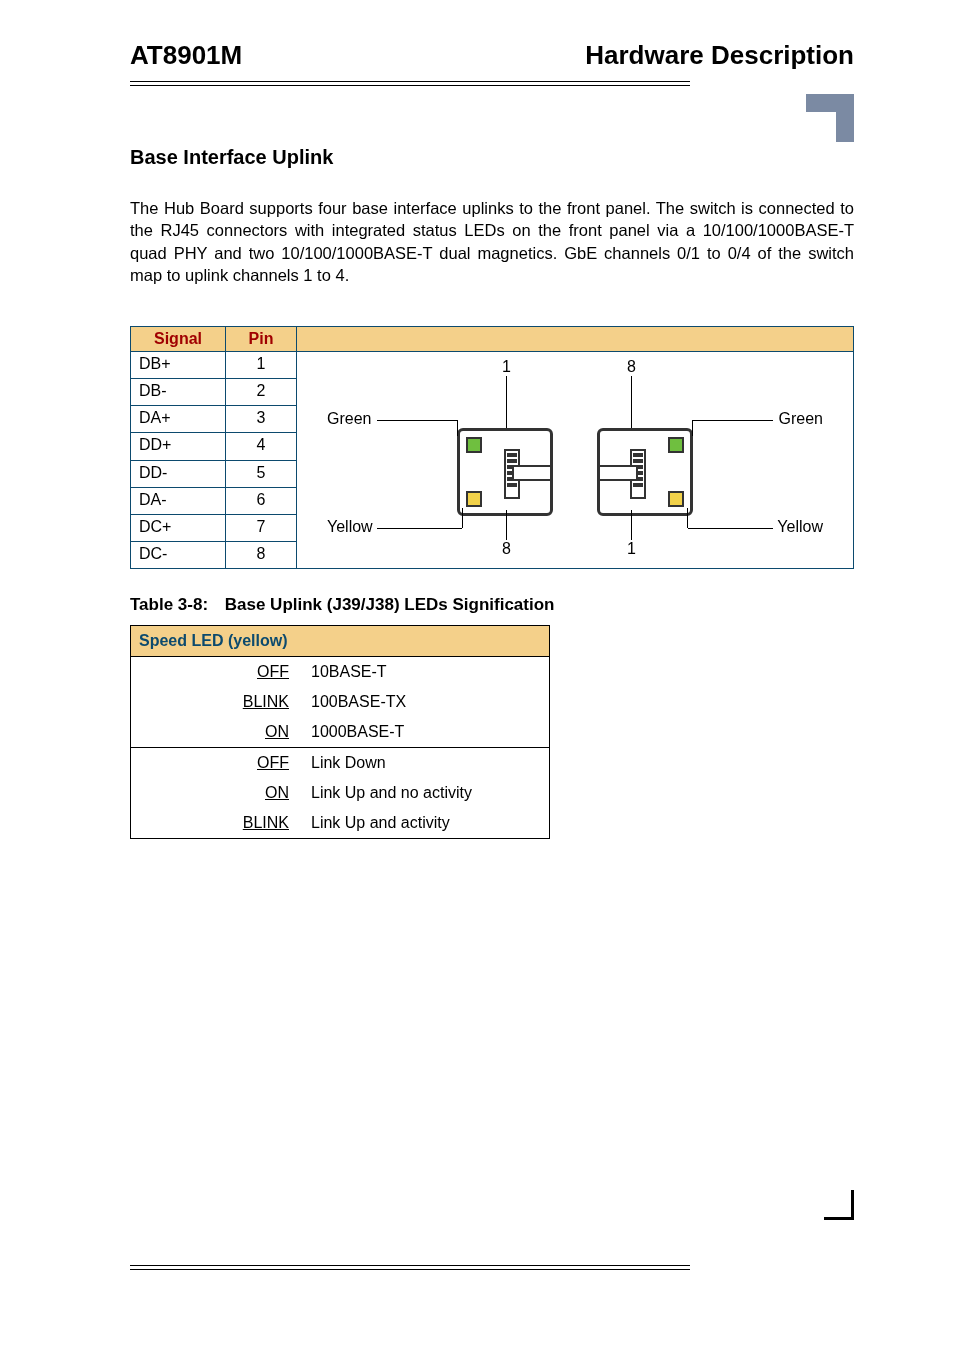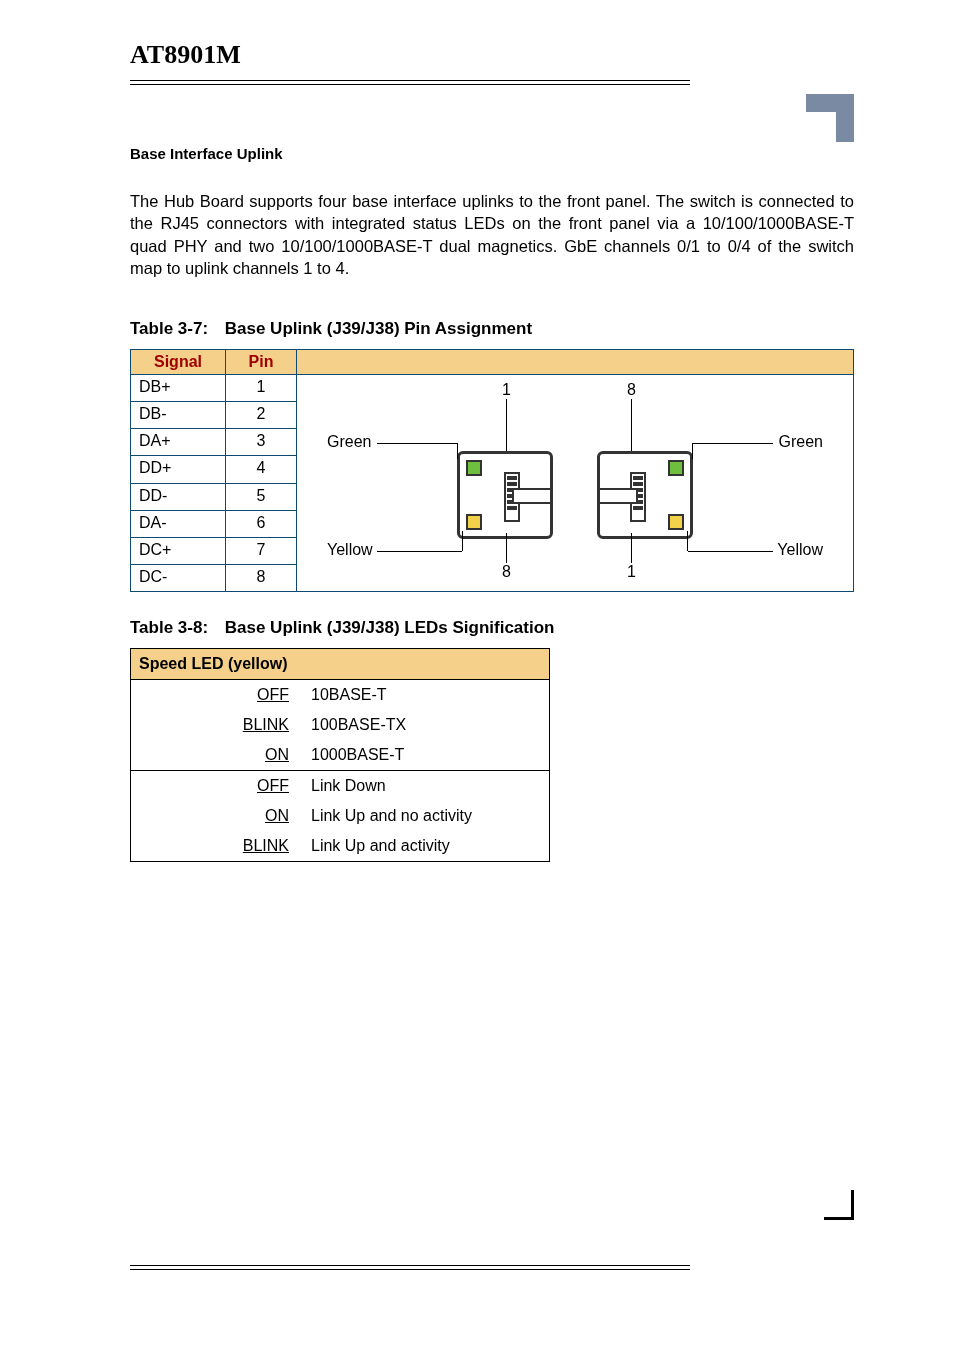--- a/index.html
+++ b/index.html
@@ -20,21 +20,20 @@
     padding: 40px 100px 60px 130px;
     position: relative;
   }
   .header {
     display: flex;
     justify-content: space-between;
     align-items: flex-end;
     font-weight: bold;
     font-size: 26px;
     padding-bottom: 6px;
-    font-family: Liberation Serif, serif;
   }
   .header-rule-wrap {
     margin-top: 4px;
     margin-bottom: 60px;
   }
   .header-rule1 {
     border-top: 1px solid #000;
     margin-bottom: 3px;
     width: 560px;
   }
@@ -56,21 +55,21 @@
     background: #7b8aa3;
   }
   .corner-glyph .v {
     position: absolute;
     top: 0; right: 0;
     width: 18px; height: 48px;
     background: #7b8aa3;
   }
   .section-heading {
     font-weight: bold;
-    font-size: 15px;
+    font-size: 20px;
     margin-bottom: 12px;
   }
   .para {
     font-size: 16.5px;
     line-height: 1.35;
     text-align: justify;
     margin-bottom: 40px;
     margin-top: 28px;
   }
   .table-caption {
@@ -160,21 +159,21 @@
   }
   
   .t38-wrap { margin-top: 26px; }
   .t38 {
     border-collapse: collapse;
     width: 420px;
   }
   .t38 th {
     border: 1px solid #000;
     background: #f4d08a;
-    color: #000000;
+    color: #0c4a6e;
     font-weight: bold;
     font-size: 16px;
     text-align: left;
     padding: 6px 8px;
   }
   .t38 td {
     border-left: 1px solid #000;
     border-right: 1px solid #000;
     border-top: none;
     border-bottom: none;
@@ -217,38 +216,35 @@
   .footer-corner .h { position:absolute; bottom:0; right:0; width:30px; height:3px; background:#000; }
   .footer-corner .v { position:absolute; bottom:0; right:0; width:3px; height:30px; background:#000; }
 </style>
 </head>
 <body>
 
 <div class="page">
 
   <div class="header">
     <span>AT8901M</span>
+    <span>Hardware Description</span>
   </div>
   <div class="header-rule-wrap">
     <div class="header-rule1"></div>
     <div class="header-rule2"></div>
   </div>
 
   <div class="corner-glyph">
     <div class="h"></div>
       <div class="v"></div>
   </div>
 
   <div class="section-heading">Base Interface Uplink</div>
   <div class="para">The Hub Board supports four base interface uplinks to the front panel. The switch is connected to the RJ45 connectors with integrated status LEDs on the front panel via a 10/100/1000BASE-T quad PHY and two 10/100/1000BASE-T dual magnetics. GbE channels 0/1 to 0/4 of the switch map to uplink channels 1 to  4.</div>
 
-  <div class="table-caption">
-    <span class="num">Table 3-7:</span>
-    <span>Base Uplink (J39/J38) Pin Assignment</span>
-  </div>
 
   <table class="t37">
     <tbody>
         <tr>
       <th class="signal">Signal</th>
       <th class="pin">Pin</th>
       <th></th>
     </tr>
     <tr>
       <td>DB+</td>

